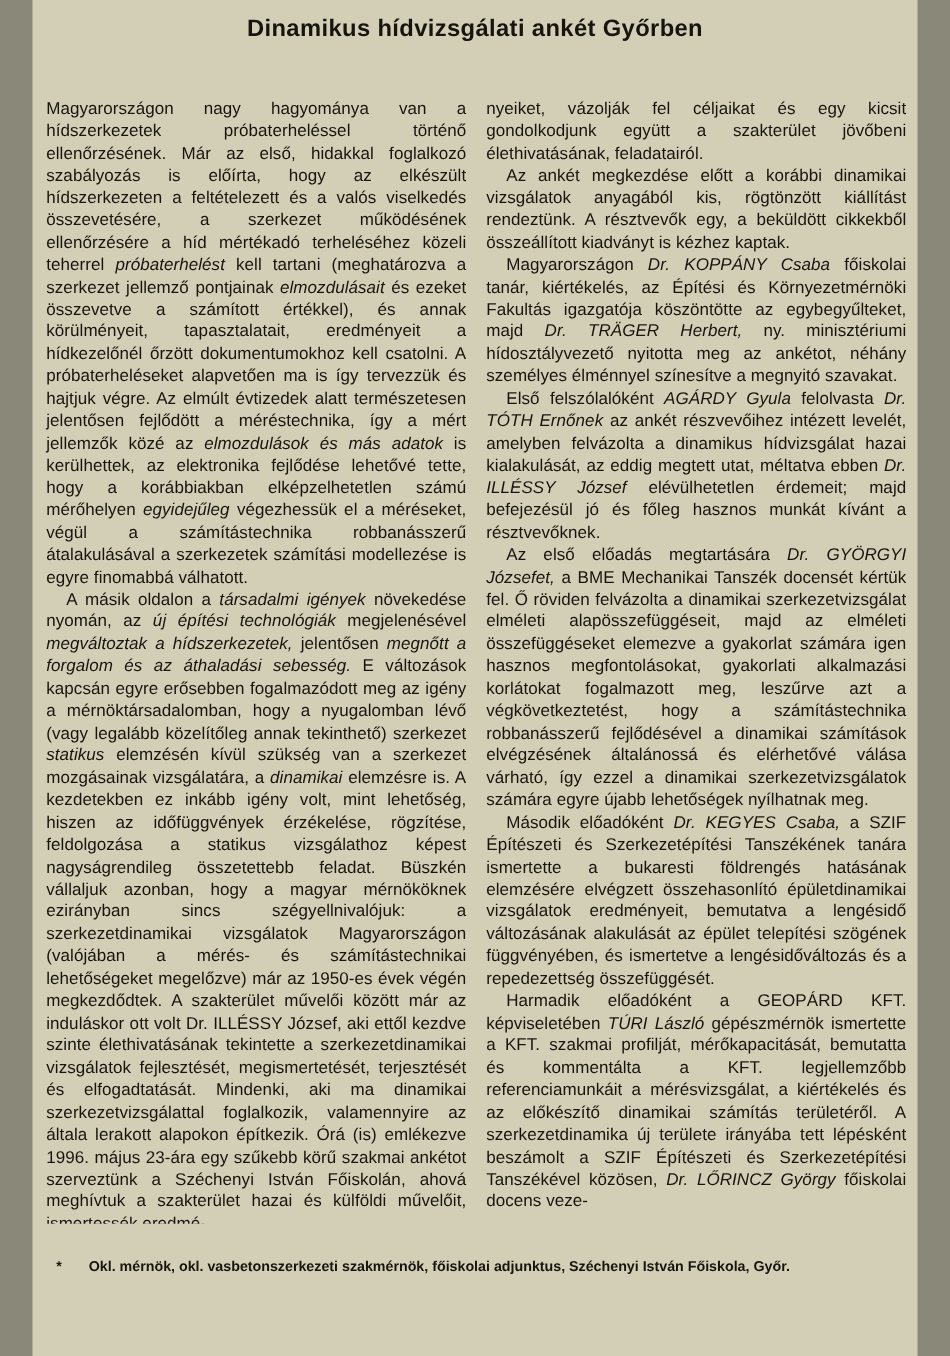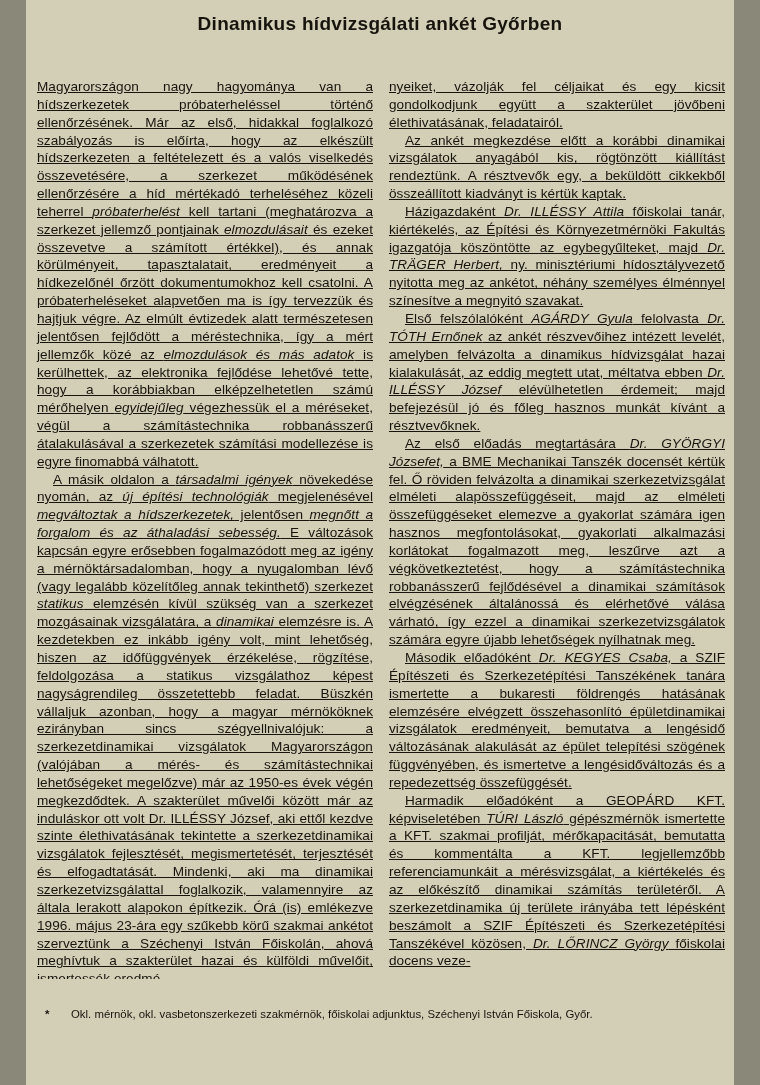--- a/index.html
+++ b/index.html
@@ -43,59 +43,58 @@
     padding: 0 9px 0 11px;
     height: 901px;
     overflow: hidden;
   }
   .col {
     flex: 1 1 0;
     font-size: 13.6px;
     line-height: 17.85px;
     text-align: justify;
     letter-spacing: 0.05px;
-    text-decoration: underline;
   }
   .col p { margin: 0; }
   .col p.indent { text-indent: 16px; }
   .col em { font-style: italic; }
   .footnote {
     position: absolute;
     top: 1007px;
     left: 11px;
     right: 9px;
     display: flex;
     font-size: 11.4px;
     line-height: 14px;
   }
   .footnote-mark {
     flex: 0 0 34px;
     padding-left: 8px;
     font-weight: 700;
     box-sizing: border-box;
   }
-  .footnote-text { flex: 1; }
+  .footnote-text { flex: 1; font-weight: bold; }
 </style>
 </head>
 <body>
 
 <div class="page" style="background: rgb(211, 207, 183); color: rgb(23, 20, 14);">
   <div class="page-header">
     <h1 class="doc-title">Dinamikus hídvizsgálati ankét Győrben</h1>
   </div>
 
   <div class="columns">
     <div class="col">
         <p class=""><span>Magyarországon nagy hagyománya van a hídszerkezetek próbaterheléssel történő ellenőrzésének. Már az első, hidakkal foglalkozó szabályozás is előírta, hogy az elkészült hídszerkezeten a feltételezett és a valós viselkedés összevetésére, a szerkezet működésének ellenőrzésére a híd mértékadó terheléséhez közeli teherrel </span><em>próbaterhelést</em><span> kell tartani (meghatározva a szerkezet jellemző pontjainak </span><em>elmozdulásait</em><span> és ezeket összevetve a számított értékkel), és annak körülményeit, tapasztalatait, eredményeit a hídkezelőnél őrzött dokumentumokhoz kell csatolni. A próbaterheléseket alapvetően ma is így tervezzük és hajtjuk végre. Az elmúlt évtizedek alatt természetesen jelentősen fejlődött a méréstechnika, így a mért jellemzők közé az </span><em>elmozdulások és más adatok</em><span> is kerülhettek, az elektronika fejlődése lehetővé tette, hogy a korábbiakban elképzelhetetlen számú mérőhelyen </span><em>egyidejűleg</em><span> végezhessük el a méréseket, végül a számítástechnika robbanásszerű átalakulásával a szerkezetek számítási modellezése is egyre finomabbá válhatott.</span></p>
         <p class="indent"><span>A másik oldalon a </span><em>társadalmi igények</em><span> növekedése nyomán, az </span><em>új építési technológiák</em><span> megjelenésével </span><em>megváltoztak a hídszerkezetek,</em><span> jelentősen </span><em>megnőtt a forgalom és az áthaladási sebesség.</em><span> E változások kapcsán egyre erősebben fogalmazódott meg az igény a mérnöktársadalomban, hogy a nyugalomban lévő (vagy legalább közelítőleg annak tekinthető) szerkezet </span><em>statikus</em><span> elemzésén kívül szükség van a szerkezet mozgásainak vizsgálatára, a </span><em>dinamikai</em><span> elemzésre is. A kezdetekben ez inkább igény volt, mint lehetőség, hiszen az időfüggvények érzékelése, rögzítése, feldolgozása a statikus vizsgálathoz képest nagyságrendileg összetettebb feladat. Büszkén vállaljuk azonban, hogy a magyar mérnököknek ezirányban sincs szégyellnivalójuk: a szerkezetdinamikai vizsgálatok Magyarországon (valójában a mérés- és számítástechnikai lehetőségeket megelőzve) már az 1950-es évek végén megkezdődtek. A szakterület művelői között már az induláskor ott volt Dr. ILLÉSSY József, aki ettől kezdve szinte élethivatásának tekintette a szerkezetdinamikai vizsgálatok fejlesztését, megismertetését, terjesztését és elfogadtatását. Mindenki, aki ma dinamikai szerkezetvizsgálattal foglalkozik, valamennyire az általa lerakott alapokon építkezik. Órá (is) emlékezve 1996. május 23-ára egy szűkebb körű szakmai ankétot szerveztünk a Széchenyi István Főiskolán, ahová meghívtuk a szakterület hazai és külföldi művelőit, ismertessék eredmé-</span></p>
       </div>
     <div class="col">
         <p class=""><span>nyeiket, vázolják fel céljaikat és egy kicsit gondolkodjunk együtt a szakterület jövőbeni élethivatásának, feladatairól.</span></p>
-        <p class="indent"><span>Az ankét megkezdése előtt a korábbi dinamikai vizsgálatok anyagából kis, rögtönzött kiállítást rendeztünk. A résztvevők egy, a beküldött cikkekből összeállított kiadványt is kértük kaptak.</span></p>
-        <p class="indent"><span>Házigazdaként </span><em>Dr. ILLÉSSY Attila</em><span> főiskolai tanár, kiértékelés, az Építési és Környezetmérnöki Fakultás igazgatója köszöntötte az egybegyűlteket, majd </span><em>Dr. TRÄGER Herbert,</em><span> ny. minisztériumi hídosztályvezető nyitotta meg az ankétot, néhány személyes élménnyel színesítve a megnyitó szavakat.</span></p>
+        <p class="indent"><span>Az ankét megkezdése előtt a korábbi dinamikai vizsgálatok anyagából kis, rögtönzött kiállítást rendeztünk. A résztvevők egy, a beküldött cikkekből összeállított kiadványt is kézhez kaptak.</span></p>
+        <p class="indent"><span>Magyarországon </span><em>Dr. KOPPÁNY Csaba</em><span> főiskolai tanár, kiértékelés, az Építési és Környezetmérnöki Fakultás igazgatója köszöntötte az egybegyűlteket, majd </span><em>Dr. TRÄGER Herbert,</em><span> ny. minisztériumi hídosztályvezető nyitotta meg az ankétot, néhány személyes élménnyel színesítve a megnyitó szavakat.</span></p>
         <p class="indent"><span>Első felszólalóként </span><em>AGÁRDY Gyula</em><span> felolvasta </span><em>Dr. TÓTH Ernőnek</em><span> az ankét részvevőihez intézett levelét, amelyben felvázolta a dinamikus hídvizsgálat hazai kialakulását, az eddig megtett utat, méltatva ebben </span><em>Dr. ILLÉSSY József</em><span> elévülhetetlen érdemeit; majd befejezésül jó és főleg hasznos munkát kívánt a résztvevőknek.</span></p>
         <p class="indent"><span>Az első előadás megtartására </span><em>Dr. GYÖRGYI Józsefet,</em><span> a BME Mechanikai Tanszék docensét kértük fel. Ő röviden felvázolta a dinamikai szerkezetvizsgálat elméleti alapösszefüggéseit, majd az elméleti összefüggéseket elemezve a gyakorlat számára igen hasznos megfontolásokat, gyakorlati alkalmazási korlátokat fogalmazott meg, leszűrve azt a végkövetkeztetést, hogy a számítástechnika robbanásszerű fejlődésével a dinamikai számítások elvégzésének általánossá és elérhetővé válása várható, így ezzel a dinamikai szerkezetvizsgálatok számára egyre újabb lehetőségek nyílhatnak meg.</span></p>
         <p class="indent"><span>Második előadóként </span><em>Dr. KEGYES Csaba,</em><span> a SZIF Építészeti és Szerkezetépítési Tanszékének tanára ismertette a bukaresti földrengés hatásának elemzésére elvégzett összehasonlító épületdinamikai vizsgálatok eredményeit, bemutatva a lengésidő változásának alakulását az épület telepítési szögének függvényében, és ismertetve a lengésidőváltozás és a repedezettség összefüggését.</span></p>
         <p class="indent"><span>Harmadik előadóként a GEOPÁRD KFT. képviseletében </span><em>TÚRI László</em><span> gépészmérnök ismertette a KFT. szakmai profilját, mérőkapacitását, bemutatta és kommentálta a KFT. legjellemzőbb referenciamunkáit a mérésvizsgálat, a kiértékelés és az előkészítő dinamikai számítás területéről. A szerkezetdinamika új területe irányába tett lépésként beszámolt a SZIF Építészeti és Szerkezetépítési Tanszékével közösen, </span><em>Dr. LŐRINCZ György</em><span> főiskolai docens veze-</span></p>
       </div>
   </div>
 
   <div class="footnote">
     <span class="footnote-mark">*</span>
     <span class="footnote-text">Okl. mérnök, okl. vasbetonszerkezeti szakmérnök, főiskolai adjunktus, Széchenyi István Főiskola, Győr.</span>

